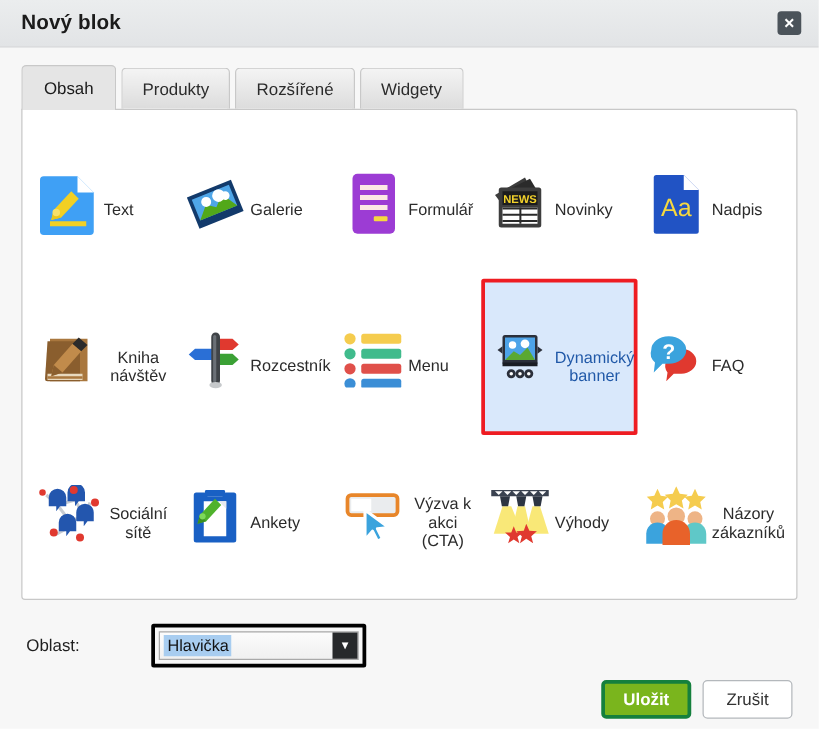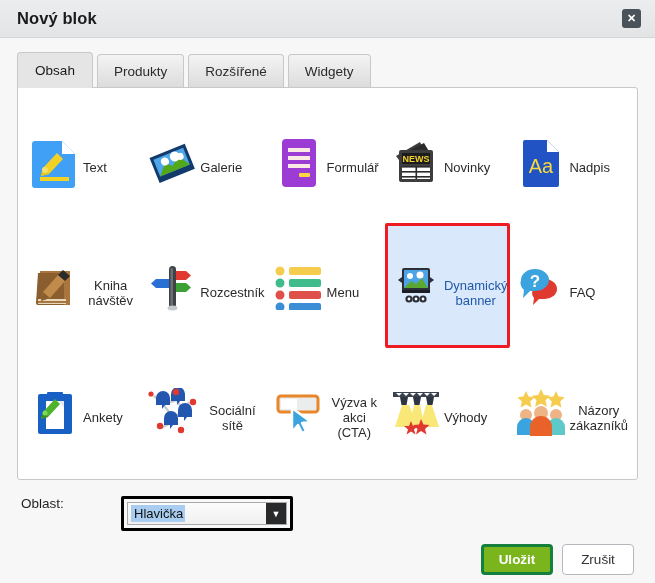--- a/index.html
+++ b/index.html
@@ -145,21 +145,21 @@
     color: #2b2b2b;
     text-align: center;
     line-height: 15px;
     max-width: 112px;
   }
   .tile.selected .label { color: #2159a8; }
 
   
   .field-row {
     display: flex;
-    align-items: flex-start;
+    align-items: center;
     padding: 16px 12px 0 21px;
     flex: 0 0 auto;
     height: 56px;
     box-sizing: border-box;
   }
   .field-label {
     font-size: 13.5px;
     color: #1f1f1f;
     width: 100px;
     flex: 0 0 auto;
@@ -403,66 +403,66 @@
             <path d="M30 14 a12 10 0 0 1 12 10 a12 10 0 0 1 -12 10 h-6 l-6 6 l1 -7 a12 10 0 0 1 -1 -9 a12 10 0 0 1 12 -10 z" fill="#e0392f"></path>
             <path d="M20 4 a14 11 0 0 1 14 11 a14 11 0 0 1 -14 11 h-5 l-7 7 l1 -8 a14 11 0 0 1 -3 -10 a14 11 0 0 1 14 -11 z" fill="#3ba3dd"></path>
             <text x="20" y="22" font-family="Liberation Sans, sans-serif" font-size="17" font-weight="bold" fill="#ffffff" text-anchor="middle">?</text>
           </svg>
         </div>
         <div class="label">FAQ</div>
       </div>
 
       <div class="tile">
         <div class="icon">
+          <svg width="54" height="50" viewBox="0 0 54 50">
+            <g stroke="#c8ccd2" stroke-width="2.5">
+              <line x1="18" y1="16" x2="32" y2="12"></line>
+              <line x1="18" y1="16" x2="27" y2="28"></line>
+              <line x1="32" y1="12" x2="40" y2="26"></line>
+              <line x1="27" y1="28" x2="40" y2="26"></line>
+              <line x1="40" y1="26" x2="44" y2="14"></line>
+              <line x1="18" y1="16" x2="9" y2="8"></line>
+              <line x1="27" y1="34" x2="16" y2="40"></line>
+            </g>
+            <g fill="#2356ae">
+              <path d="M11 10 a7 7 0 0 1 14 0 v7 h-5 l-3 4 v-4 h-6 z"></path>
+              <path d="M26 6 a7 7 0 0 1 14 0 v7 h-5 l-3 4 v-4 h-6 z"></path>
+              <path d="M33 22 a7 7 0 0 1 14 0 v7 h-5 l-3 4 v-4 h-6 z"></path>
+              <path d="M19 30 a7 7 0 0 1 14 0 v7 h-5 l-3 4 v-4 h-6 z"></path>
+            </g>
+            <g fill="#e0392f">
+              <circle cx="31" cy="4" r="3.2"></circle>
+              <circle cx="48" cy="14" r="3.2"></circle>
+              <circle cx="15" cy="38" r="3.2"></circle>
+              <circle cx="36" cy="42" r="3.2"></circle>
+              <circle cx="6" cy="6" r="2.6"></circle>
+            </g>
+          </svg>
+        </div>
+        <div class="label">Sociální sítě</div>
+      </div>
+
+      <div class="tile">
+        <div class="icon">
           <svg width="46" height="50" viewBox="0 0 46 50">
             <rect x="6" y="6" width="34" height="40" rx="2" fill="#1960c4"></rect>
             <rect x="16" y="2" width="14" height="7" rx="1.5" fill="#ffffff"></rect>
             <rect x="15" y="4" width="16" height="5" rx="1" fill="#1960c4"></rect>
             <path d="M14 13 h18 v28 h-18 z" fill="#ffffff"></path>
             <path d="M26 13 h6 v6 z" fill="#e6eaf0"></path>
             <path d="M11 24 l12 -13 l5 5 l-12 13 l-7 2 z" fill="#4fb22c"></path>
             <path d="M11 24 l-2 7 l7 -2 z" fill="#3a8f20"></path>
             <circle cx="13" cy="25" r="2.5" fill="#7ed95a"></circle>
           </svg>
         </div>
         <div class="label">Ankety</div>
       </div>
 
       <div class="tile">
         <div class="icon">
-          <svg width="54" height="50" viewBox="0 0 54 50">
-            <g stroke="#c8ccd2" stroke-width="2.5">
-              <line x1="18" y1="16" x2="32" y2="12"></line>
-              <line x1="18" y1="16" x2="27" y2="28"></line>
-              <line x1="32" y1="12" x2="40" y2="26"></line>
-              <line x1="27" y1="28" x2="40" y2="26"></line>
-              <line x1="40" y1="26" x2="44" y2="14"></line>
-              <line x1="18" y1="16" x2="9" y2="8"></line>
-              <line x1="27" y1="34" x2="16" y2="40"></line>
-            </g>
-            <g fill="#2356ae">
-              <path d="M11 10 a7 7 0 0 1 14 0 v7 h-5 l-3 4 v-4 h-6 z"></path>
-              <path d="M26 6 a7 7 0 0 1 14 0 v7 h-5 l-3 4 v-4 h-6 z"></path>
-              <path d="M33 22 a7 7 0 0 1 14 0 v7 h-5 l-3 4 v-4 h-6 z"></path>
-              <path d="M19 30 a7 7 0 0 1 14 0 v7 h-5 l-3 4 v-4 h-6 z"></path>
-            </g>
-            <g fill="#e0392f">
-              <circle cx="31" cy="4" r="3.2"></circle>
-              <circle cx="48" cy="14" r="3.2"></circle>
-              <circle cx="15" cy="38" r="3.2"></circle>
-              <circle cx="36" cy="42" r="3.2"></circle>
-              <circle cx="6" cy="6" r="2.6"></circle>
-            </g>
-          </svg>
-        </div>
-        <div class="label">Sociální sítě</div>
-      </div>
-
-      <div class="tile">
-        <div class="icon">
           <svg width="54" height="46" viewBox="0 0 54 46">
             <rect x="6" y="6" width="40" height="16" rx="3" fill="#eaecee" stroke="#e8862a" stroke-width="3"></rect>
             <rect x="9" y="9" width="16" height="10" fill="#ffffff"></rect>
             <path d="M20 18 l0 24 l6 -7 l4 8 l4 -2 l-4 -8 l9 -1 z" fill="#3ba3dd" stroke="#ffffff" stroke-width="2.5" stroke-linejoin="round"></path>
           </svg>
         </div>
         <div class="label">Výzva k akci (CTA)</div>
       </div>
 
       <div class="tile">

